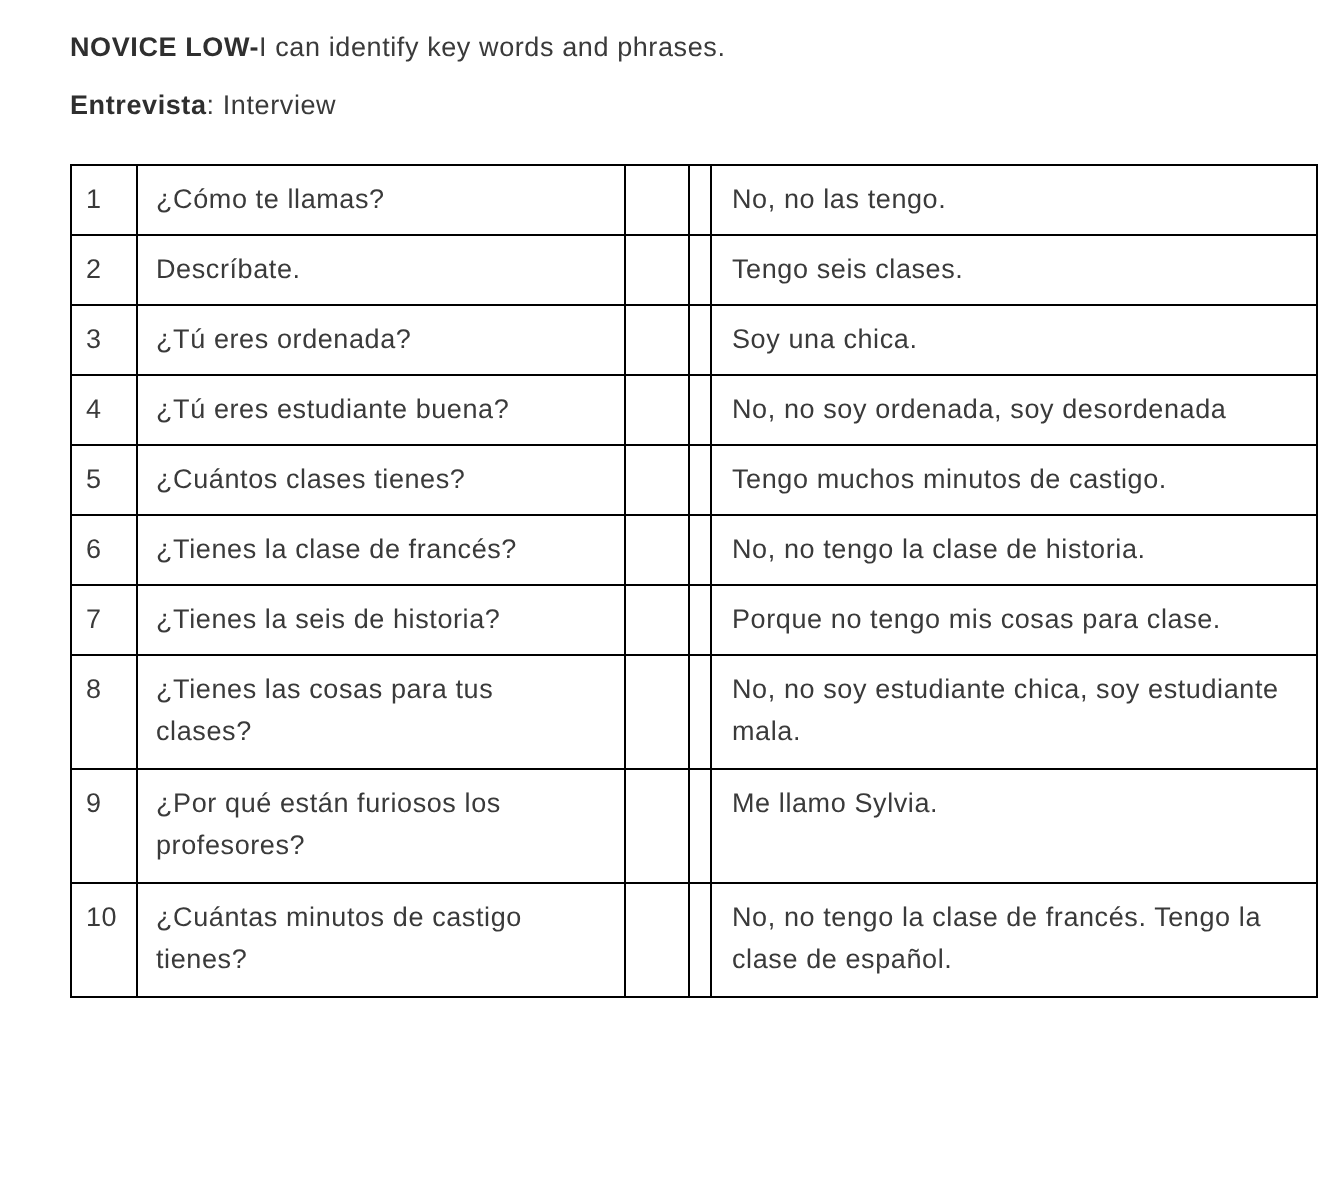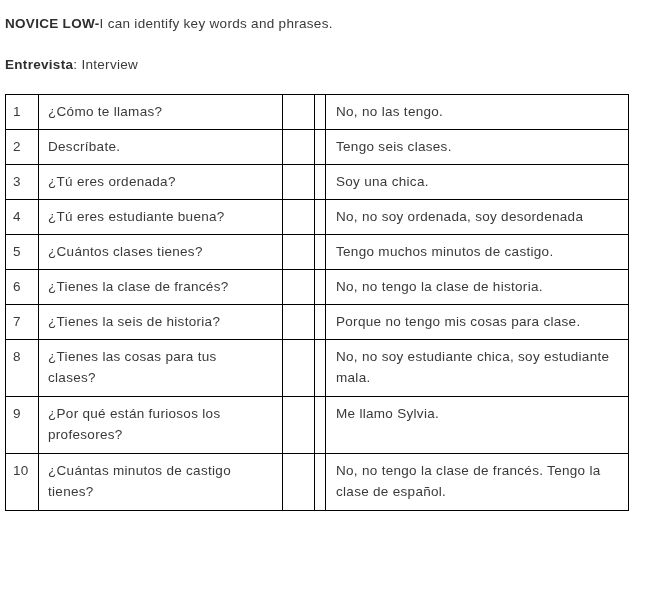--- a/index.html
+++ b/index.html
@@ -7,30 +7,30 @@
     width: 664px;
     height: 594px;
     background: #ffffff;
     overflow: hidden;
     font-family: "Liberation Sans", sans-serif;
     color: #3a3a3a;
   }
   .page {
     width: 664px;
     height: 585px;
-    padding: 14px 18px 0 5px;
+    padding: 14px 18px 0 35px;
   }
   .heading-line {
     font-size: 13.5px;
     letter-spacing: 0.3px;
     line-height: 20px;
   }
   .heading-line b { font-weight: 700; color: #2f2f2f; }
   .activity-line {
-    margin-top: 21px;
+    margin-top: 9px;
     font-size: 13.5px;
     letter-spacing: 0.3px;
     line-height: 20px;
   }
   .activity-line b { font-weight: 700; color: #2f2f2f; }
   .instructions {
     margin-top: 19px;
     font-size: 13.5px;
     letter-spacing: 0.3px;
     line-height: 25px;

